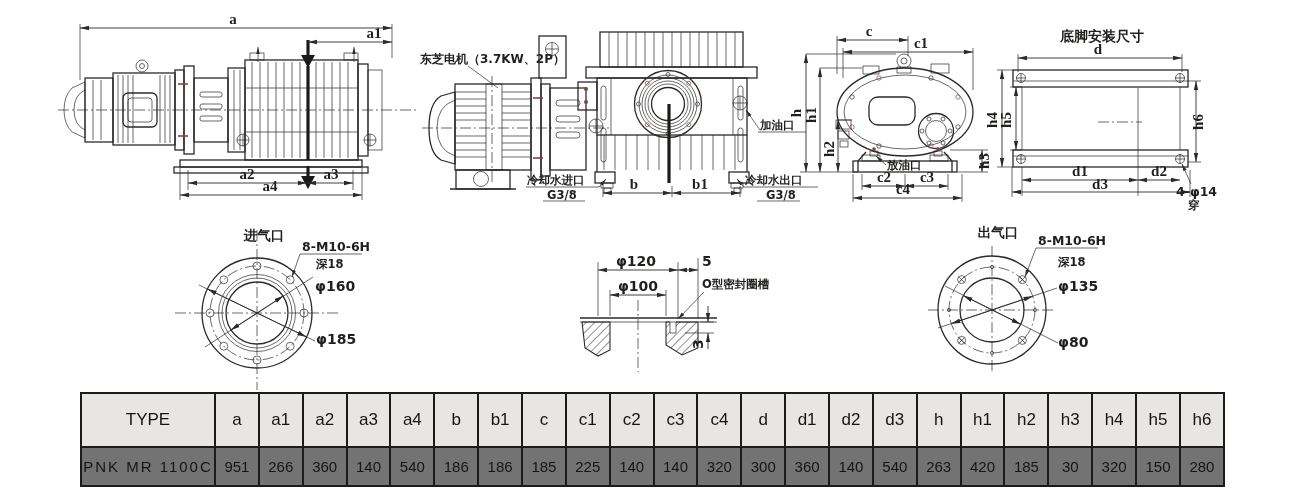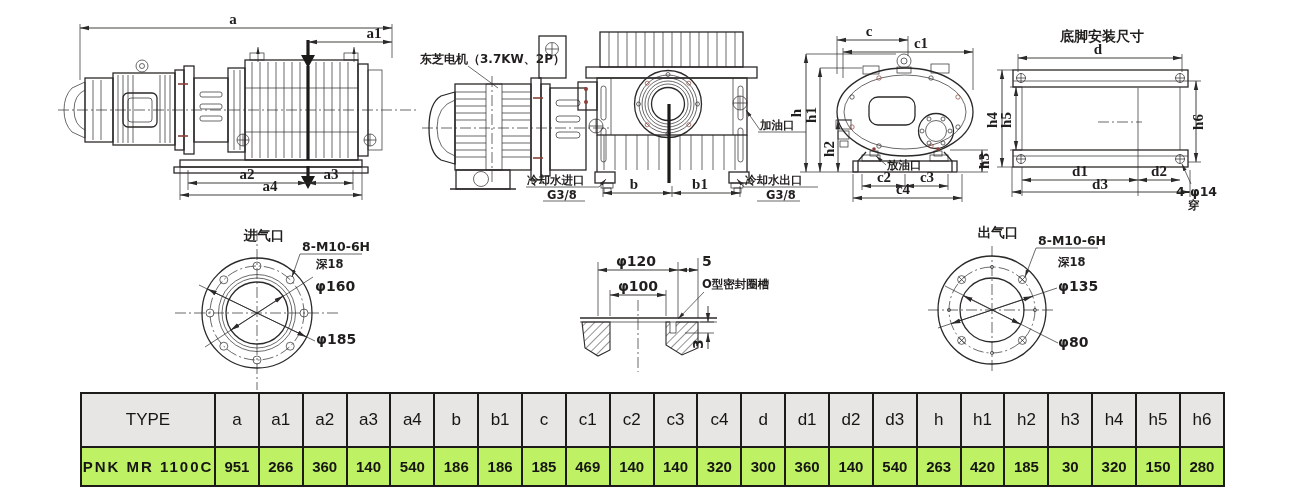--- a/index.html
+++ b/index.html
@@ -19,21 +19,21 @@
   .dia{font:bold 14px "DejaVu Sans","Liberation Sans",sans-serif;}
   .dias{font:bold 12.5px "DejaVu Sans","Liberation Sans",sans-serif;}
   .vtitle{font:bold 13.5px "DejaVu Sans","Liberation Sans",sans-serif;}
   .mid{text-anchor:middle;}
   
   .dim-table{position:absolute;left:80px;top:392px;width:1145px;border-collapse:collapse;
              table-layout:fixed;background:#fff;}
   .dim-table th,.dim-table td{border:2px solid #1c1b1a;text-align:center;vertical-align:middle;
              padding:0;overflow:hidden;white-space:nowrap;color:#161514;}
   .dim-table th{background:#e7e6e4;font-weight:normal;font-size:17px;height:52px;}
-  .dim-table td{background:#bef264;font-weight:bold;font-size:15px;height:37px;}
+  .dim-table td{background:#737373;font-weight:normal;font-size:15px;height:37px;}
   .dim-table th.typec{width:132px;}
   .dim-table td.typev{font-size:15px;letter-spacing:2px;}
 </style>
 </head>
 <body>
 
 <div class="canvas">
 <svg width="1300" height="390" viewBox="0 0 1300 390">
   <defs>
     <marker id="ar" viewBox="0 0 10 6" refX="9.4" refY="3" markerWidth="11" markerHeight="6.6" orient="auto-start-reverse">
@@ -560,21 +560,21 @@
         <tr id="dim-value-row">
           <td class="typev">PNK MR 1100C</td>
           <td>951</td>
           <td>266</td>
           <td>360</td>
           <td>140</td>
           <td>540</td>
           <td>186</td>
           <td>186</td>
           <td>185</td>
-          <td>469</td>
+          <td>225</td>
           <td>140</td>
           <td>140</td>
           <td>320</td>
           <td>300</td>
           <td>360</td>
           <td>140</td>
           <td>540</td>
           <td>263</td>
           <td>420</td>
           <td>185</td>

